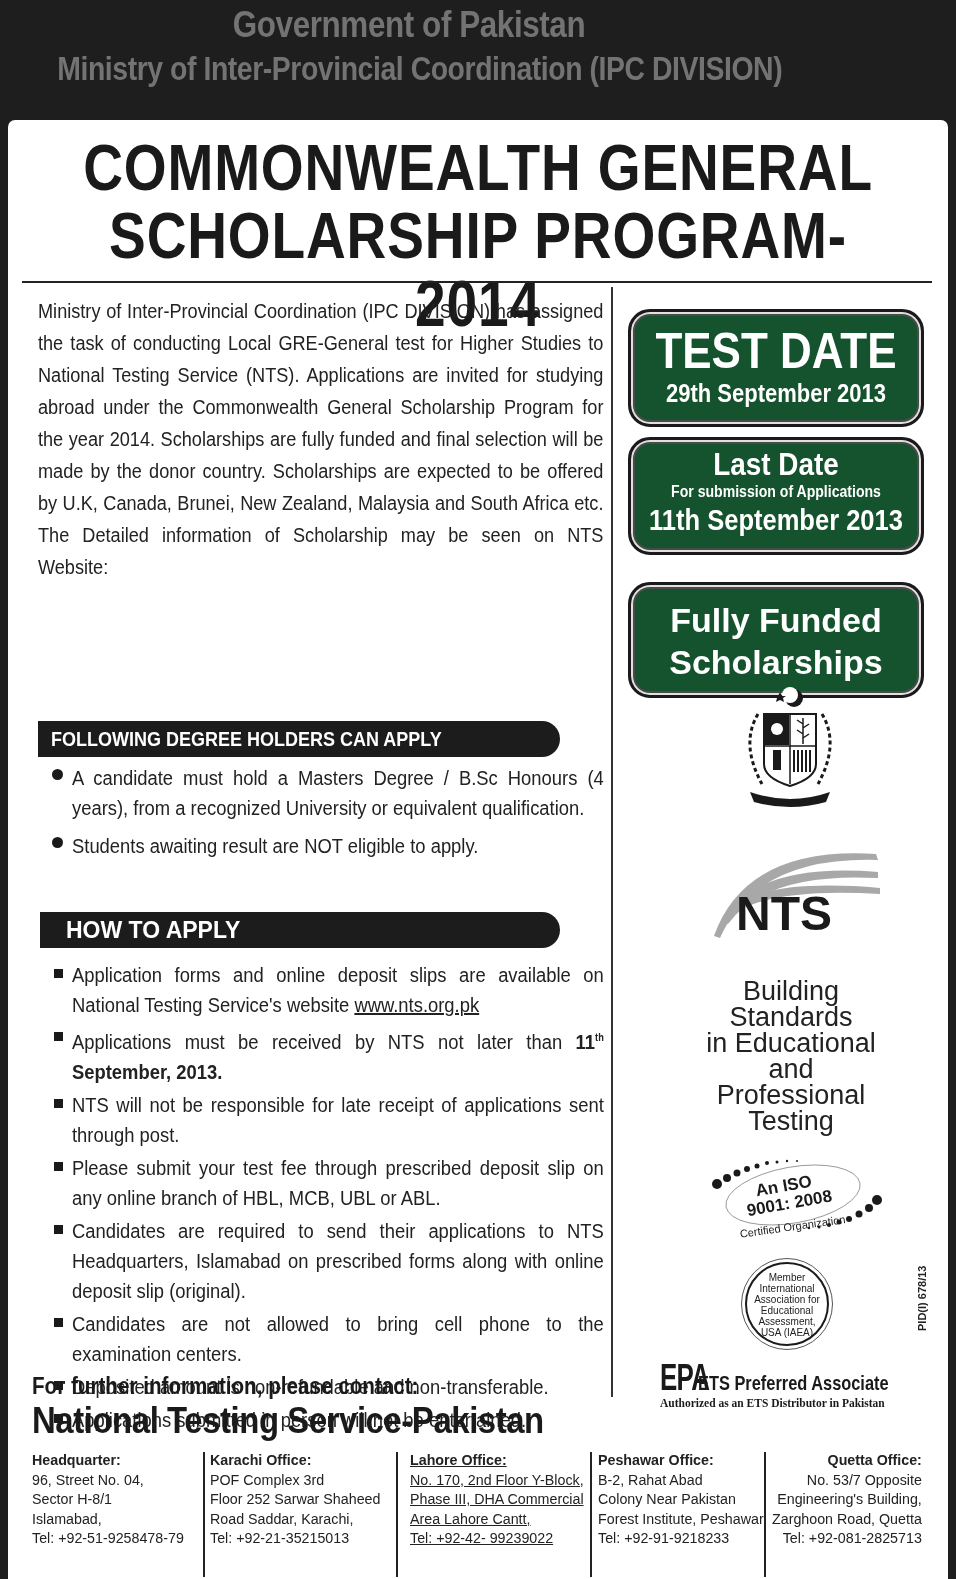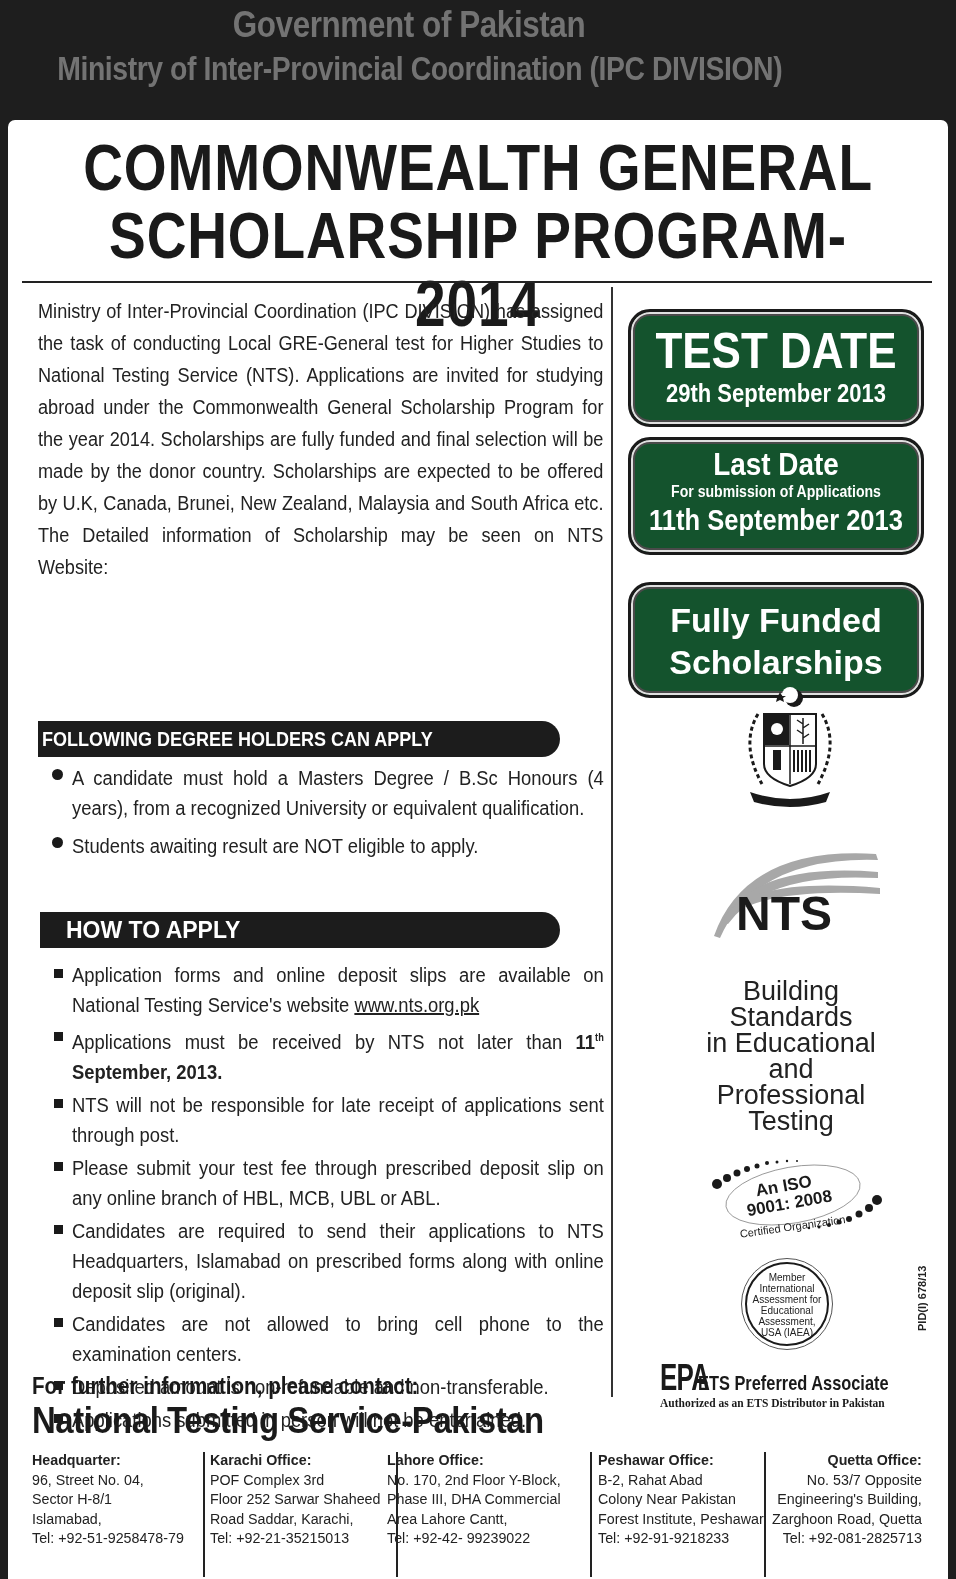--- a/index.html
+++ b/index.html
@@ -17,21 +17,21 @@
   .main-title { position: absolute; left: 0; top: 14px; width: 100%; text-align: center; font-family: "Liberation Sans", sans-serif; font-weight: bold; font-size: 64px; line-height: 68px; letter-spacing: 1px; color: #1a1a1a; }
   .main-title span { display: block; transform: scaleX(0.86); }
   .title-rule { position: absolute; left: 14px; top: 161px; width: 910px; height: 2px; background: #222; }
 
   .col-divider { position: absolute; left: 603px; top: 167px; width: 2px; height: 1110px; background: #333; }
 
   .left-col { position: absolute; left: 30px; top: 175px; width: 566px; }
   .intro { font-size: 19.5px; line-height: 32px; text-align: justify; color: #222; transform: scaleX(0.93); transform-origin: left top; width: 608px; }
 
   .section-bar { position: absolute; left: 0; height: 36px; background: #1c1c1c; color: #fff; border-radius: 0 22px 22px 0; font-weight: bold; display: flex; align-items: center; }
-  .bar-degree { top: 426px; left: 0px; width: 522px; font-size: 20px; padding-left: 4px; }
+  .bar-degree { top: 426px; left: 0px; width: 522px; font-size: 20px; padding-left: 13px; }
   .bar-degree span { transform: scaleX(0.9); transform-origin: left center; display: inline-block; white-space: nowrap; }
   .bar-apply { top: 617px; left: 2px; width: 520px; font-size: 23px; padding-left: 26px; }
 
   .bullet-list { position: absolute; left: 14px; width: 552px; list-style: none; }
   .bullet-list li { position: relative; padding-left: 20px; font-size: 20px; line-height: 30px; color: #222; text-align: justify; margin-bottom: 5px; }
   .bullet-list li .txt { display: block; transform: scaleX(0.92); transform-origin: left top; width: 578px; }
   .deg-list { top: 468px; }
   .deg-list li::before { content: ""; position: absolute; left: 0; top: 6px; width: 11px; height: 11px; border-radius: 50%; background: #1a1a1a; }
   .deg-list li:nth-child(2) { margin-top: 8px; }
   .apply-list { top: 665px; }
@@ -212,21 +212,21 @@
       <circle cx="104" cy="78" r="1.2" fill="#1a1a1a"></circle>
     <text x="52" y="40" font-family="Liberation Sans, sans-serif" font-weight="bold" font-size="17" fill="#1a1a1a" transform="rotate(-10 88 45)">An ISO</text>
     <text x="40" y="58" font-family="Liberation Sans, sans-serif" font-weight="bold" font-size="17" fill="#1a1a1a" transform="rotate(-10 88 45)">9001: 2008</text>
     <text x="30" y="80" font-family="Liberation Sans, sans-serif" font-size="11" fill="#1a1a1a" transform="rotate(-8 88 45)">Certified Organization</text>
   </svg>
 
   <div class="iaea-ring"></div>
   <div class="iaea">
     <div>Member</div>
     <div>International</div>
-    <div>Assessment for</div>
+    <div>Association for</div>
     <div>Educational</div>
     <div>Assessment,</div>
     <div>USA (IAEA)</div>
   </div>
 
   <div class="pid">
     <span>PID(I) 678/13</span>
   </div>
 
   <div class="epa">
@@ -248,21 +248,21 @@
     </div>
     <div class="office-div" style="left:171px;"></div>
     <div class="office" style="left:178px;">
       <span class="oline oname">Karachi Office:</span>
       <span class="oline">POF Complex 3rd</span>
       <span class="oline">Floor 252 Sarwar Shaheed</span>
       <span class="oline">Road Saddar, Karachi,</span>
       <span class="oline">Tel: +92-21-35215013</span>
     </div>
     <div class="office-div" style="left:364px;"></div>
-    <div class="office" style="left:355px;">
+    <div class="office" style="left:378px;text-decoration:underline;">
       <span class="oline oname">Lahore Office:</span>
       <span class="oline">No. 170, 2nd Floor Y-Block,</span>
       <span class="oline">Phase III, DHA Commercial</span>
       <span class="oline">Area Lahore Cantt,</span>
       <span class="oline">Tel: +92-42- 99239022</span>
     </div>
     <div class="office-div" style="left:558px;"></div>
     <div class="office" style="left:566px;">
       <span class="oline oname">Peshawar Office:</span>
       <span class="oline">B-2, Rahat Abad</span>

